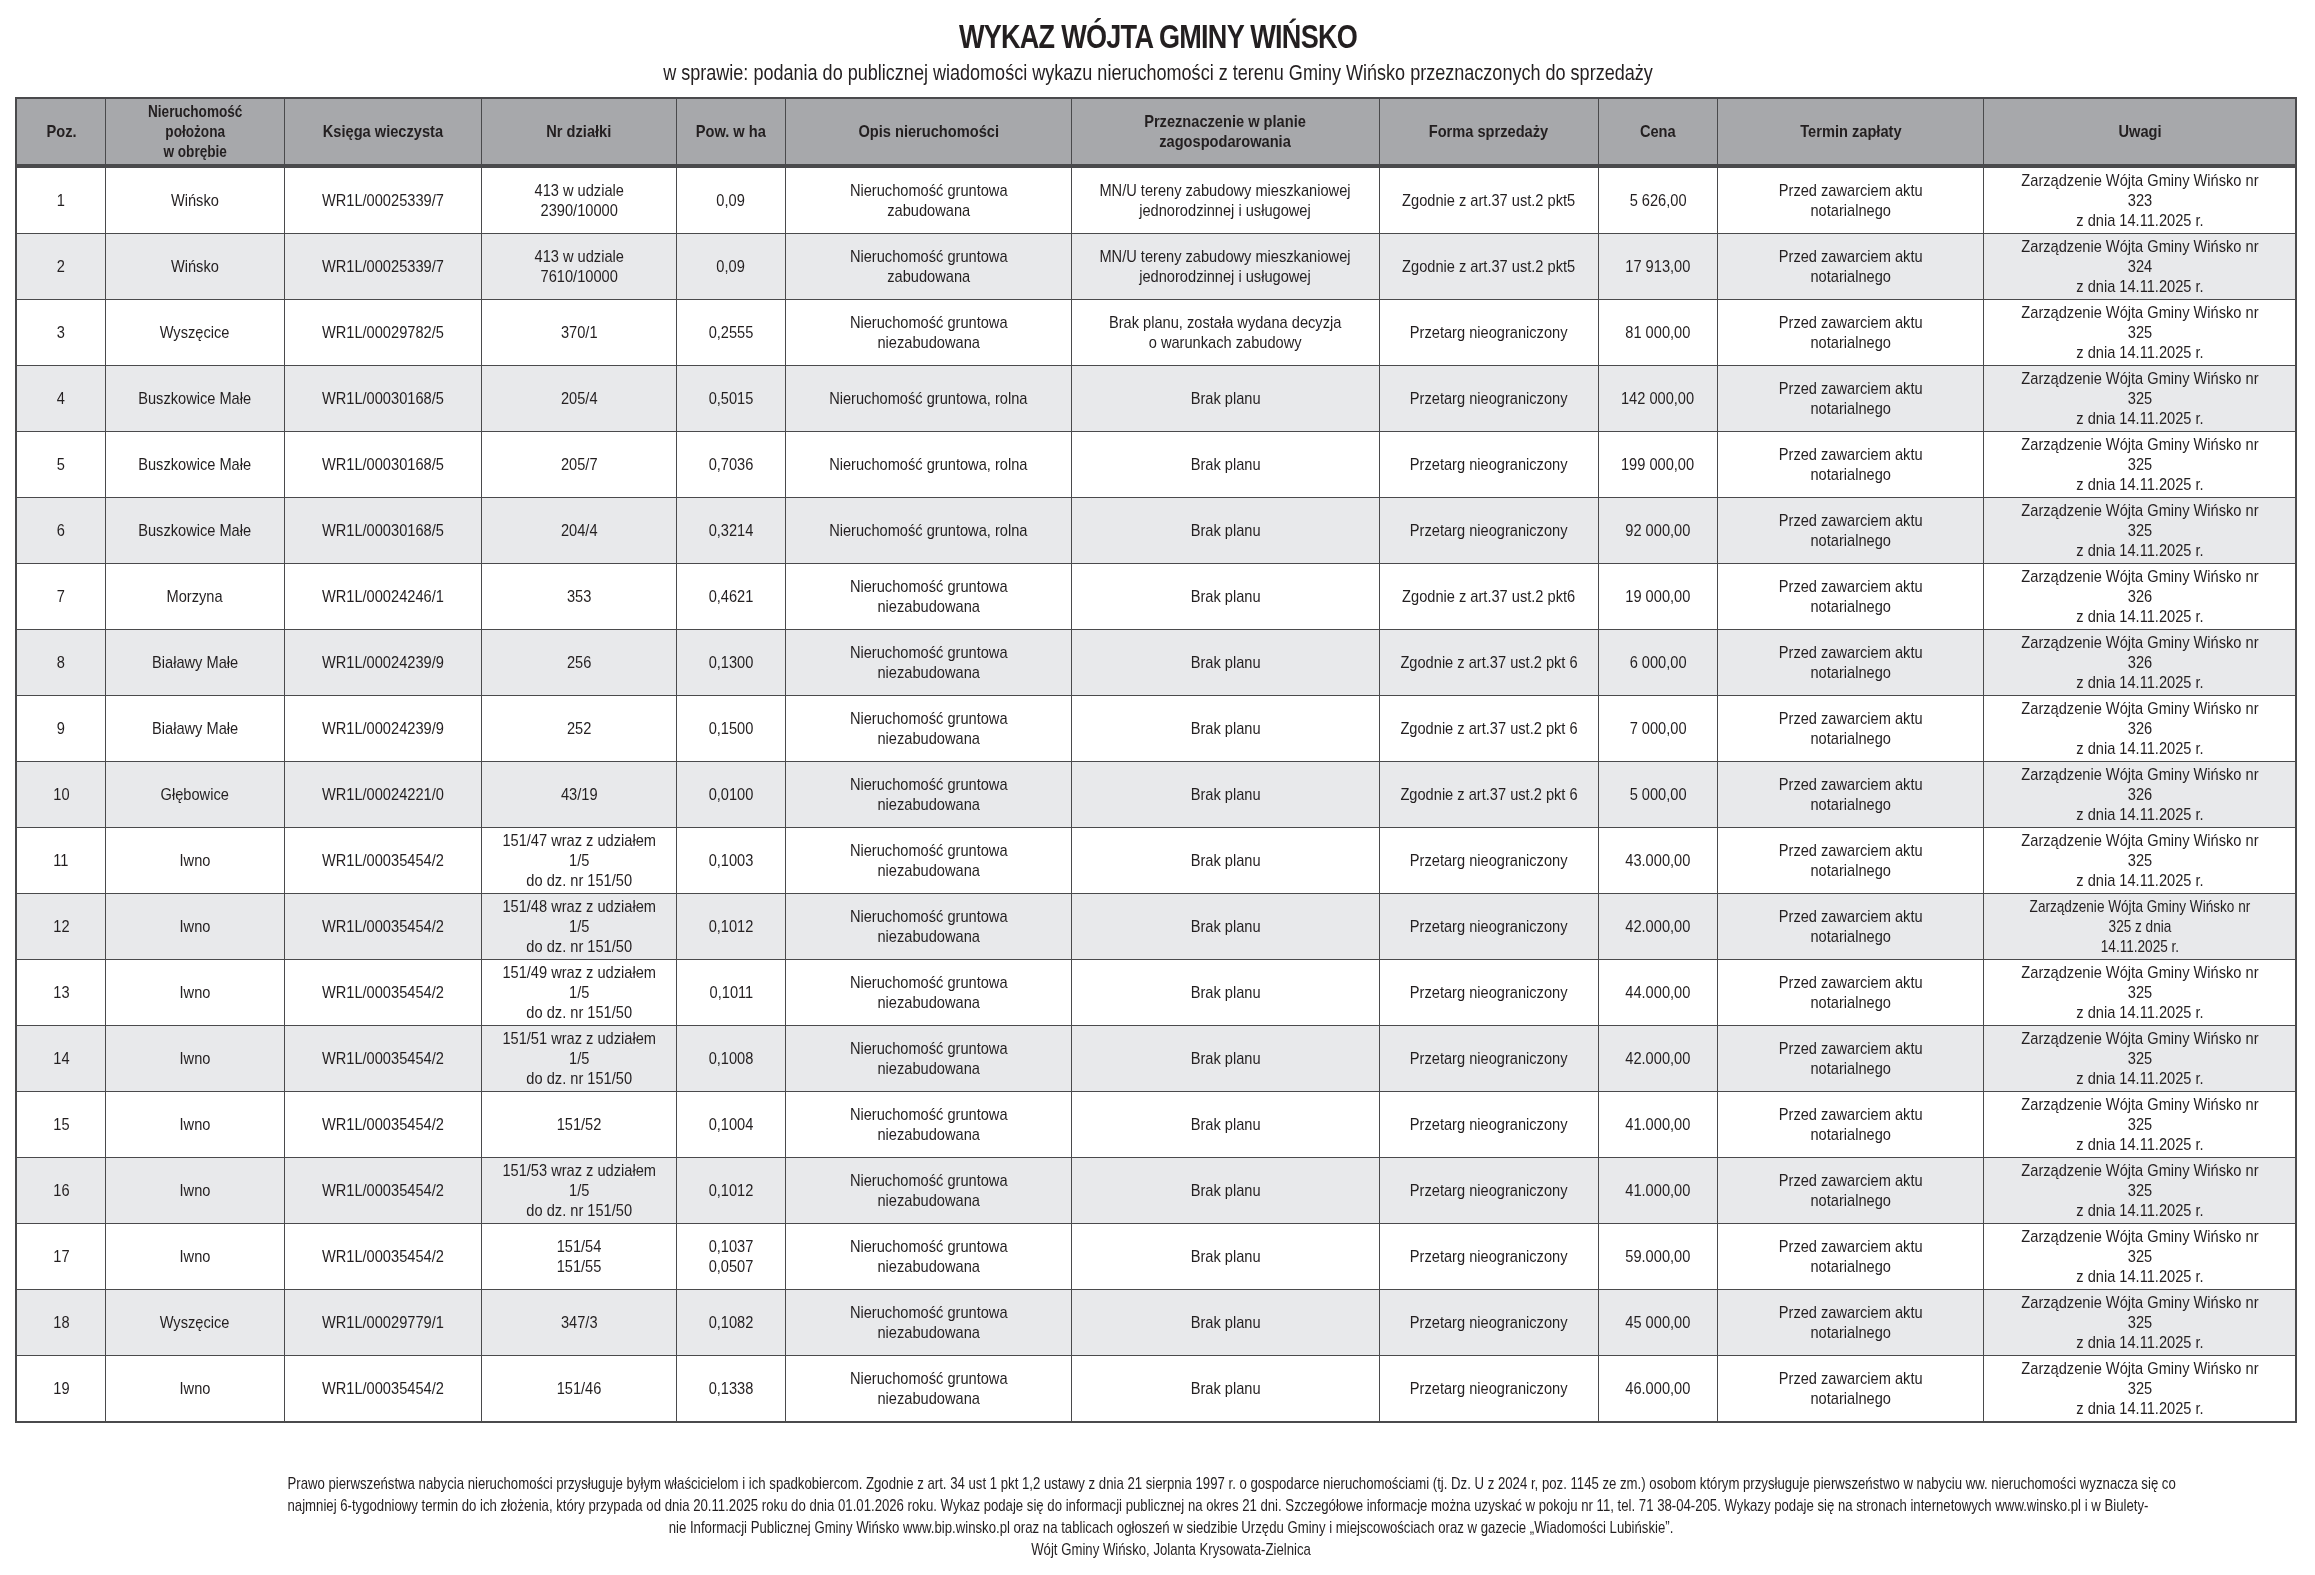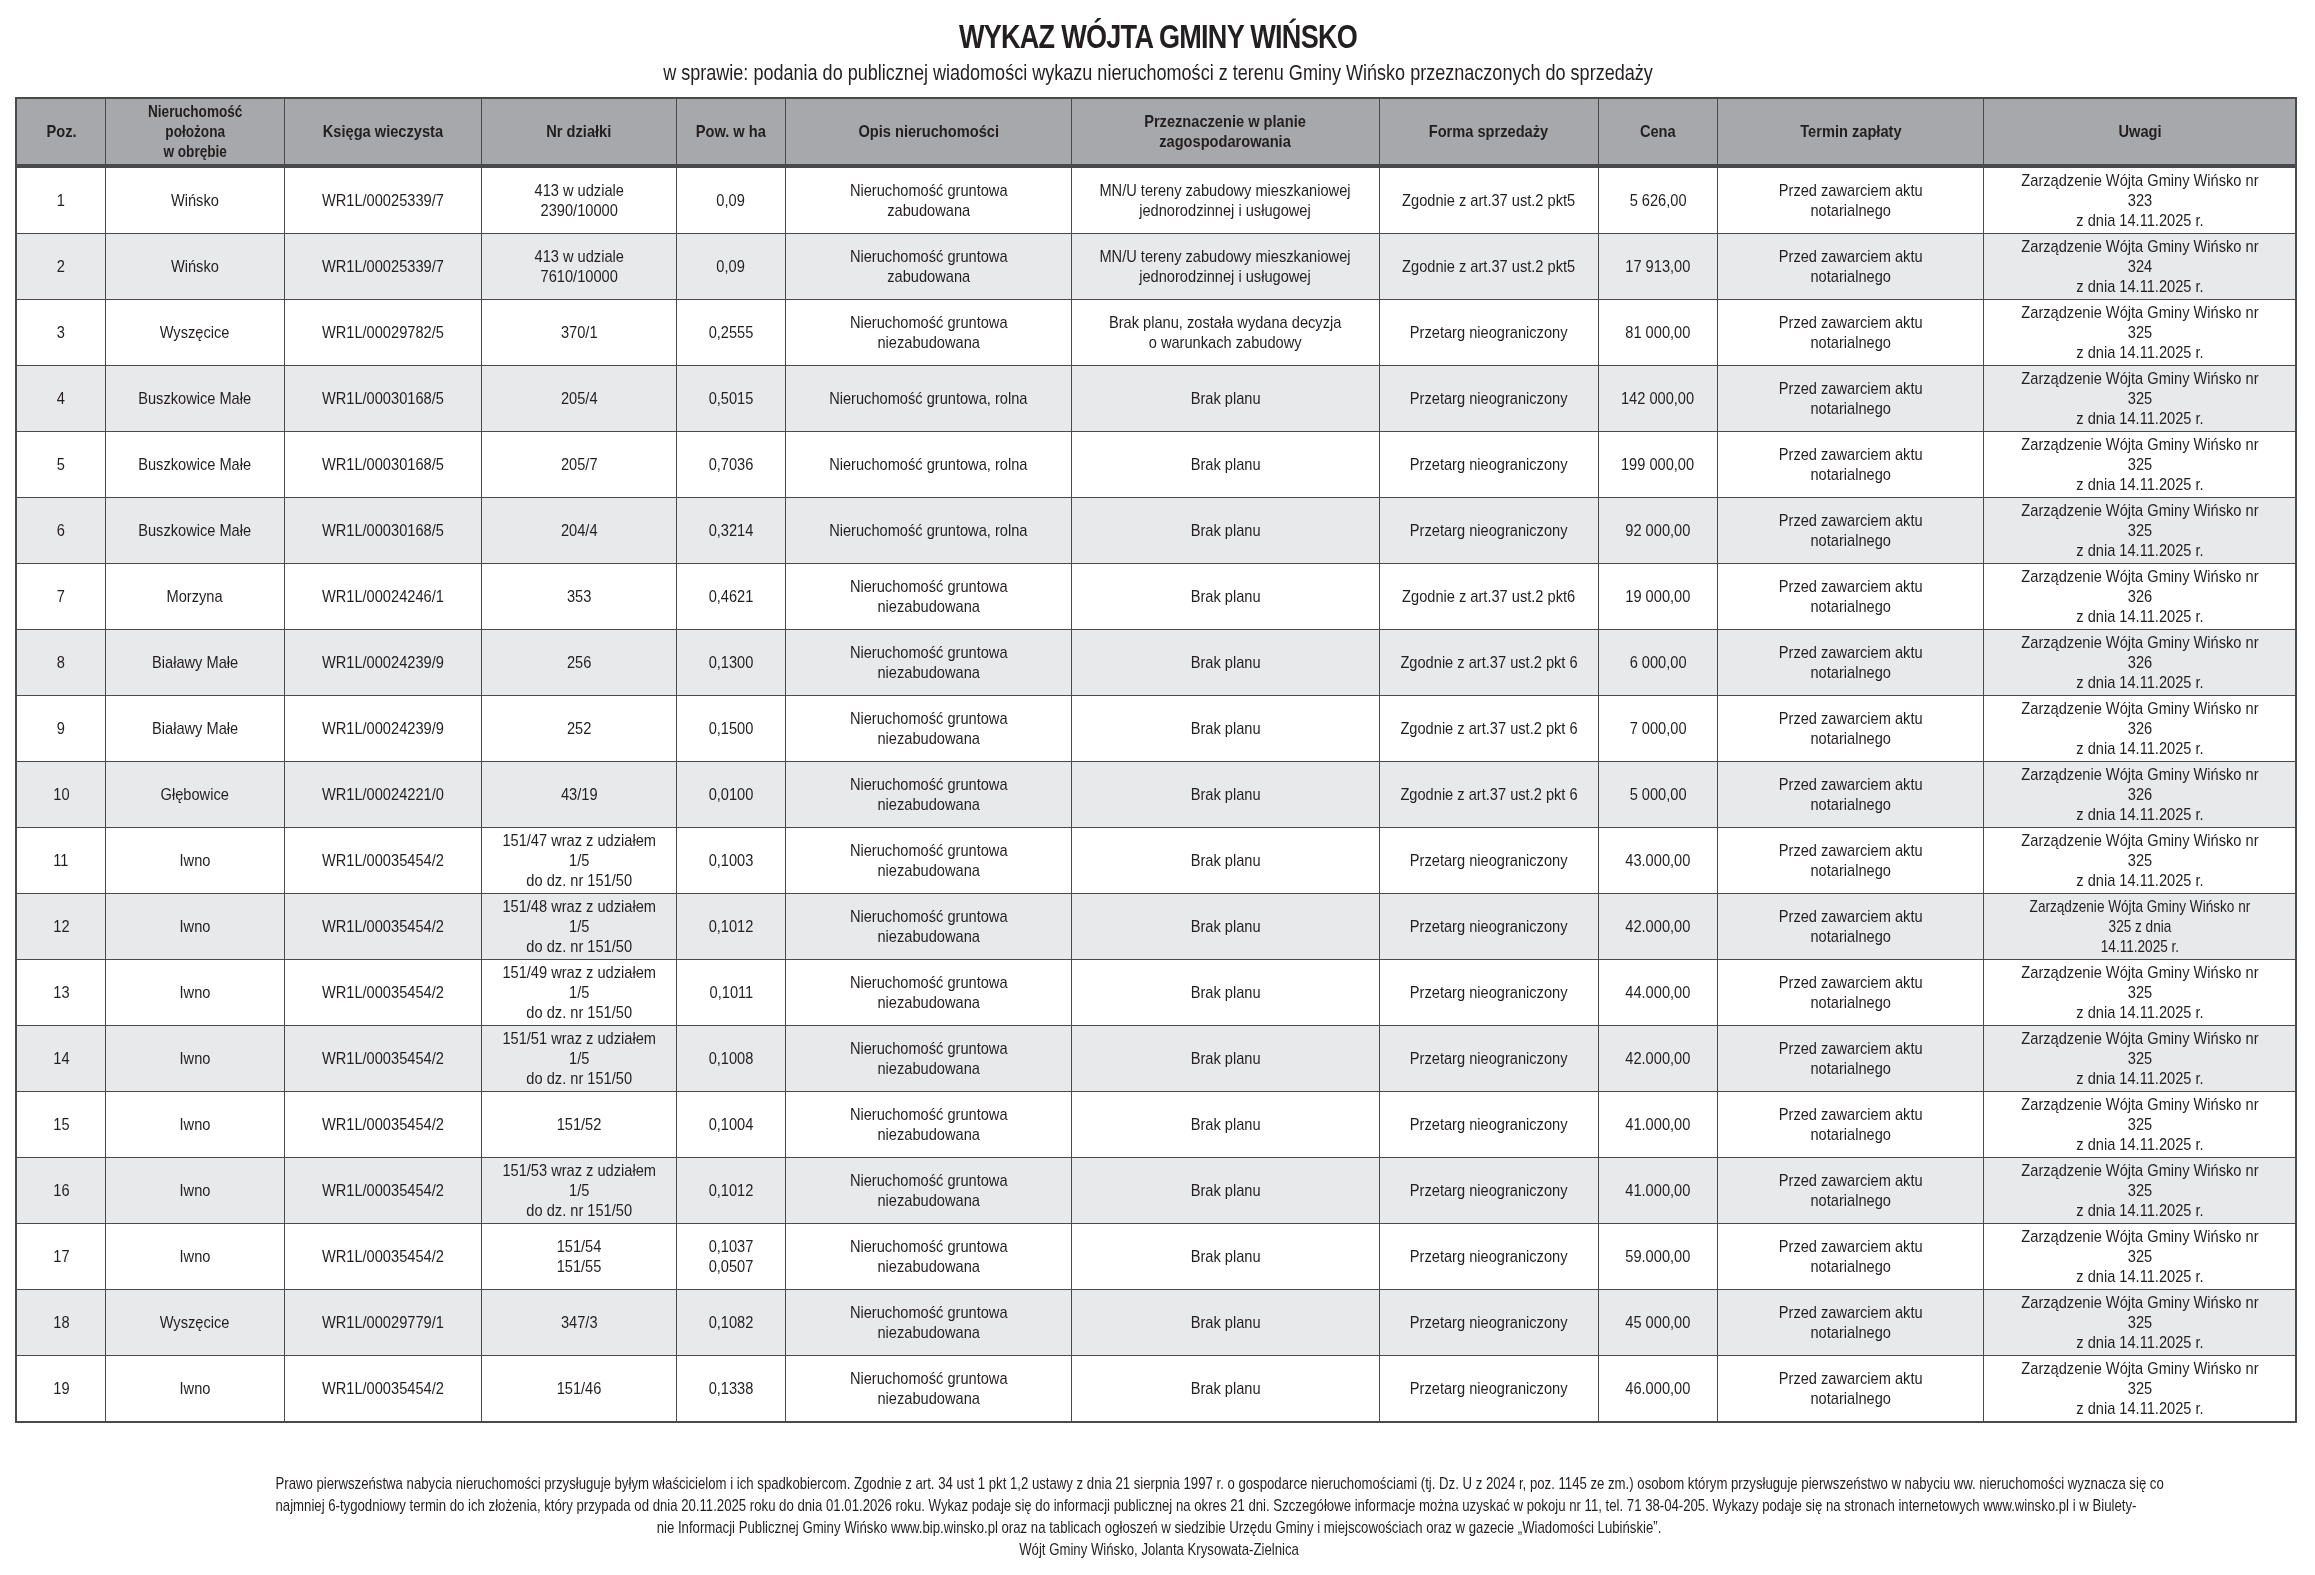--- a/index.html
+++ b/index.html
@@ -13,21 +13,21 @@
   table.wykaz { position:absolute; left:15.4px; top:97px; width:2280px; border-collapse:collapse;
                 table-layout:fixed; border:2.7px solid #4a4a4c; }
   table.wykaz th, table.wykaz td { border:1.8px solid #4a4a4c; text-align:center; vertical-align:middle;
                 padding:0 1.8px; overflow:hidden; }
   table.wykaz th { background:#a7a8ab; height:65px; font-weight:bold; font-size:17px; line-height:20px;
                    border-bottom:4.5px solid #4a4a4c; }
   table.wykaz td { height:65px; font-size:17px; line-height:20px; }
   table.wykaz tr.even td { background:#e8e9eb; }
   .cond { display:inline-block; transform:scaleX(0.86); transform-origin:50% 50%; white-space:pre-line; }
   .cond-wide { display:inline-block; transform:scaleX(0.80); transform-origin:50% 50%; white-space:pre-line; }
-  .footer { position:absolute; left:19px; top:1473px; width:2280px; text-align:center;
+  .footer { position:absolute; left:31px; top:1473px; width:2280px; text-align:center;
             font-size:17px; line-height:22px; }
   .footer .line { display:block; white-space:nowrap; transform:scaleX(0.775); transform-origin:50% 50%; }
 </style>
 </head>
 <body>
 
 <div class="title">WYKAZ WÓJTA GMINY WIŃSKO</div>
 <div class="subtitle">w sprawie: podania do publicznej wiadomości wykazu nieruchomości z terenu Gminy Wińsko przeznaczonych do sprzedaży</div>
 
 <table class="wykaz">

